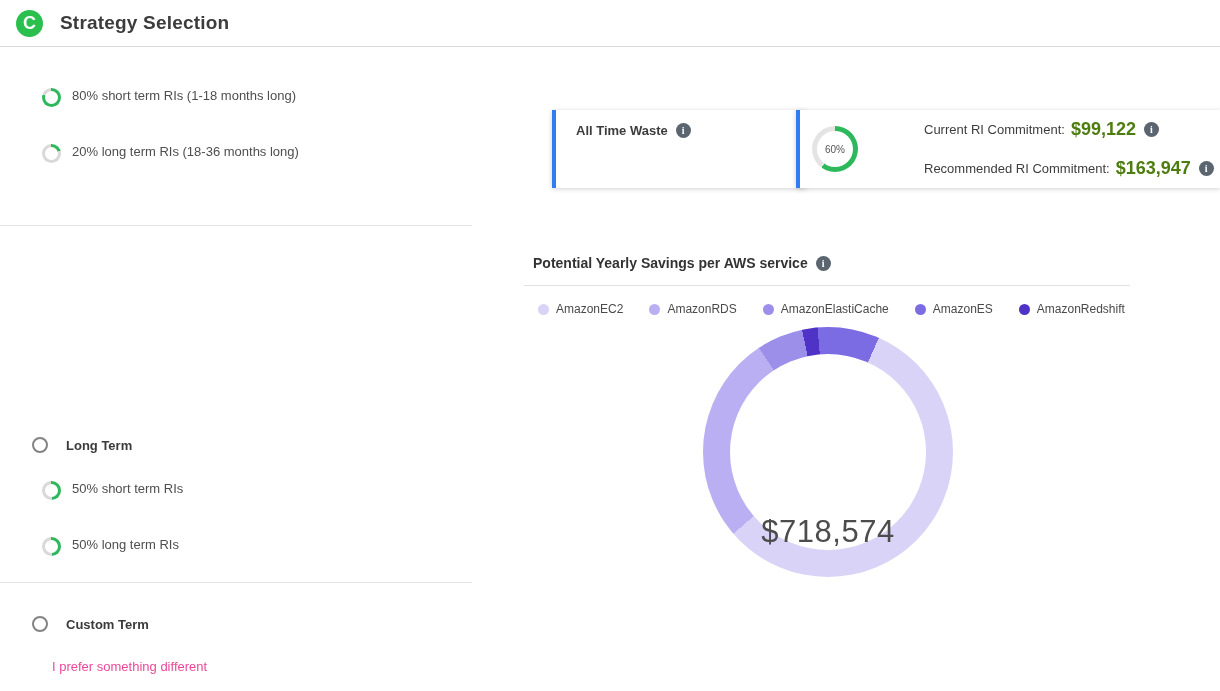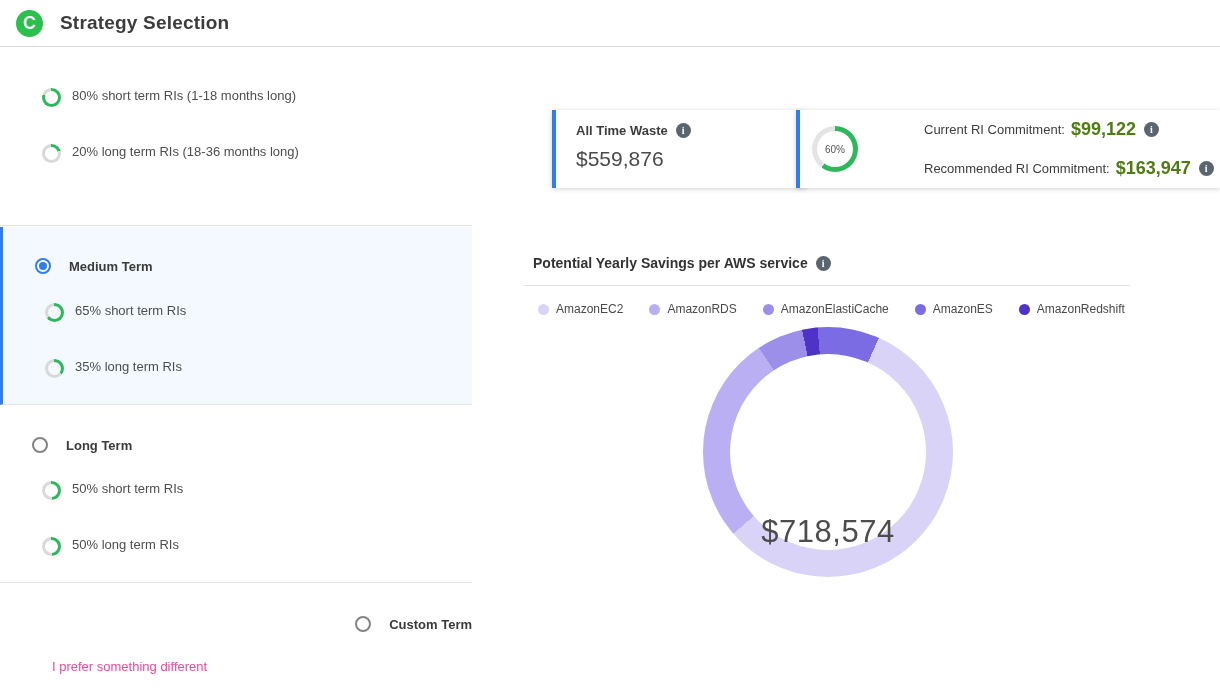--- a/index.html
+++ b/index.html
@@ -12,21 +12,21 @@
   .title{margin:0 0 0 17px;font-size:19px;font-weight:bold;color:#3c3c3c;letter-spacing:.2px;}
 
   
   .strategy{position:absolute;left:0;width:472px;box-sizing:border-box;border-bottom:1px solid #e4e4e4;}
   .s0{top:60px;height:166px;}
   .s1{top:227px;height:178px;background:#f3f9fe;border-left:3px solid #2f7df0;}
   .s2{top:406px;height:177px;}
   .s3{top:584px;height:107px;border-bottom:none;}
   .radio-row{display:flex;align-items:center;gap:18px;margin:18px 0 0 32px;height:18px;}
   .s1 .radio-row,.s2 .radio-row{margin-top:30px;}
-  .s3 .radio-row{margin-top:31px;justify-content:flex-end;}
+  .s3 .radio-row{margin-top:31px;}
   .radio{width:12px;height:12px;border:2px solid #838383;border-radius:50%;position:relative;flex-shrink:0;background:#fff;}
   .radio.checked{border-color:#2f7df0;}
   .radio.checked::after{content:"";position:absolute;inset:2px;border-radius:50%;background:#2f7df0;}
   .strategy-label{font-size:13px;font-weight:bold;color:#3a3a3a;}
   .opt{display:flex;align-items:flex-start;gap:11px;margin:28px 0 0 42px;height:20px;}
   .opt.second{margin-top:36px;}
   .s2 .opt.first{margin-top:27px;}
   .opt-label{font-size:13px;color:#4e4e4e;}
   .ring{width:19px;height:19px;border-radius:50%;position:relative;flex-shrink:0;--hole:#ffffff;}
   .ring::after{content:"";position:absolute;inset:3px;border-radius:50%;background:var(--hole);}
@@ -78,34 +78,20 @@
     <div class="opt first">
       <span class="ring" style="background: conic-gradient(rgb(46, 184, 92) 0deg, rgb(46, 184, 92) 288deg, rgb(217, 217, 217) 288deg, rgb(217, 217, 217) 360deg);"></span>
       <span class="opt-label">80% short term RIs (1-18 months long)</span>
     </div>
     <div class="opt second">
       <span class="ring" style="background: conic-gradient(rgb(46, 184, 92) 0deg, rgb(46, 184, 92) 72deg, rgb(217, 217, 217) 72deg, rgb(217, 217, 217) 360deg);"></span>
       <span class="opt-label">20% long term RIs (18-36 months long)</span>
     </div>
   </section>
 
-  <section class="strategy s1">
-    <div class="radio-row">
-      <span class="radio checked"></span>
-      <span class="strategy-label">Medium Term</span>
-    </div>
-    <div class="opt first">
-      <span class="ring" style="background: conic-gradient(rgb(46, 184, 92) 0deg, rgb(46, 184, 92) 234deg, rgb(217, 217, 217) 234deg, rgb(217, 217, 217) 360deg);"></span>
-      <span class="opt-label">65% short term RIs</span>
-    </div>
-    <div class="opt second">
-      <span class="ring" style="background: conic-gradient(rgb(46, 184, 92) 0deg, rgb(46, 184, 92) 126deg, rgb(217, 217, 217) 126deg, rgb(217, 217, 217) 360deg);"></span>
-      <span class="opt-label">35% long term RIs</span>
-    </div>
-  </section>
 
   <section class="strategy s2">
     <div class="radio-row">
       <span class="radio"></span>
       <span class="strategy-label">Long Term</span>
     </div>
     <div class="opt first">
       <span class="ring" style="background: conic-gradient(rgb(46, 184, 92) 0deg, rgb(46, 184, 92) 180deg, rgb(217, 217, 217) 180deg, rgb(217, 217, 217) 360deg);"></span>
       <span class="opt-label">50% short term RIs</span>
     </div>
@@ -121,21 +107,20 @@
       <span class="strategy-label">Custom Term</span>
     </div>
     <div class="custom-desc">I prefer something different</div>
   </section>
 
   <div class="card card-waste">
     <div class="card-title-row">
       <span class="card-title">All Time Waste</span>
       <span class="info"></span>
     </div>
-    <div class="waste-value">$559,876</div>
   </div>
 
   <div class="card card-commitment">
     <div class="gauge" style="background: conic-gradient(rgb(46, 184, 92) 0deg, rgb(46, 184, 92) 216deg, rgb(228, 228, 228) 216deg, rgb(228, 228, 228) 360deg);">
       <div class="gauge-hole">
         <span>60%</span>
       </div>
     </div>
     <div class="commit-rows">
       <div class="commit-row">

